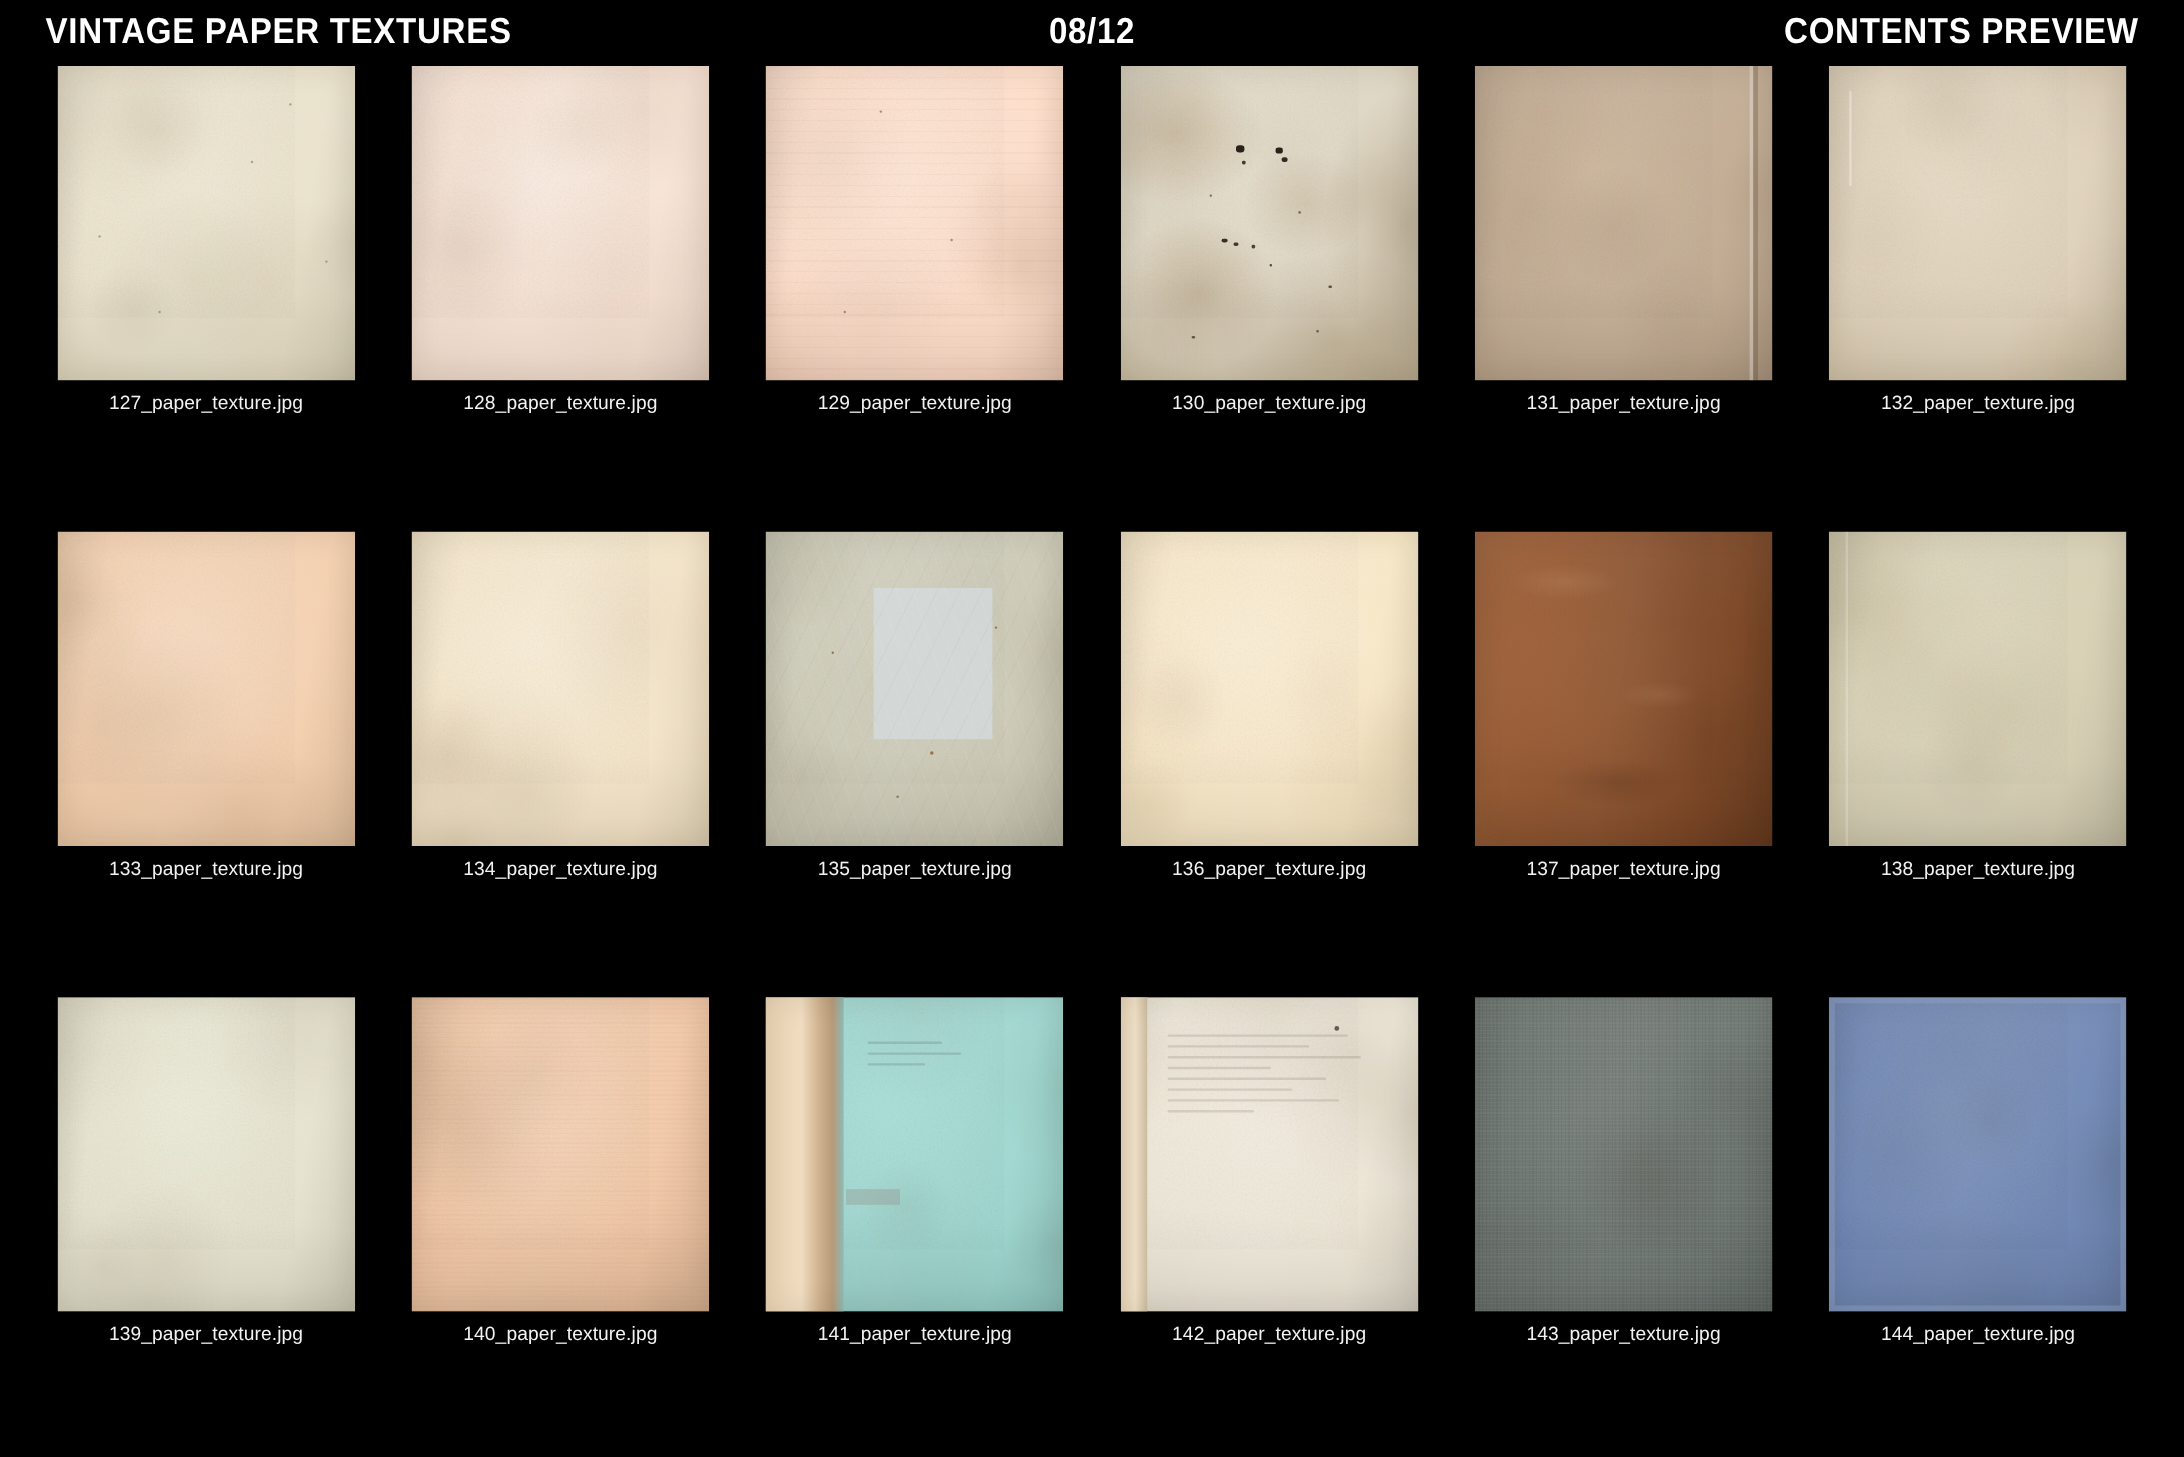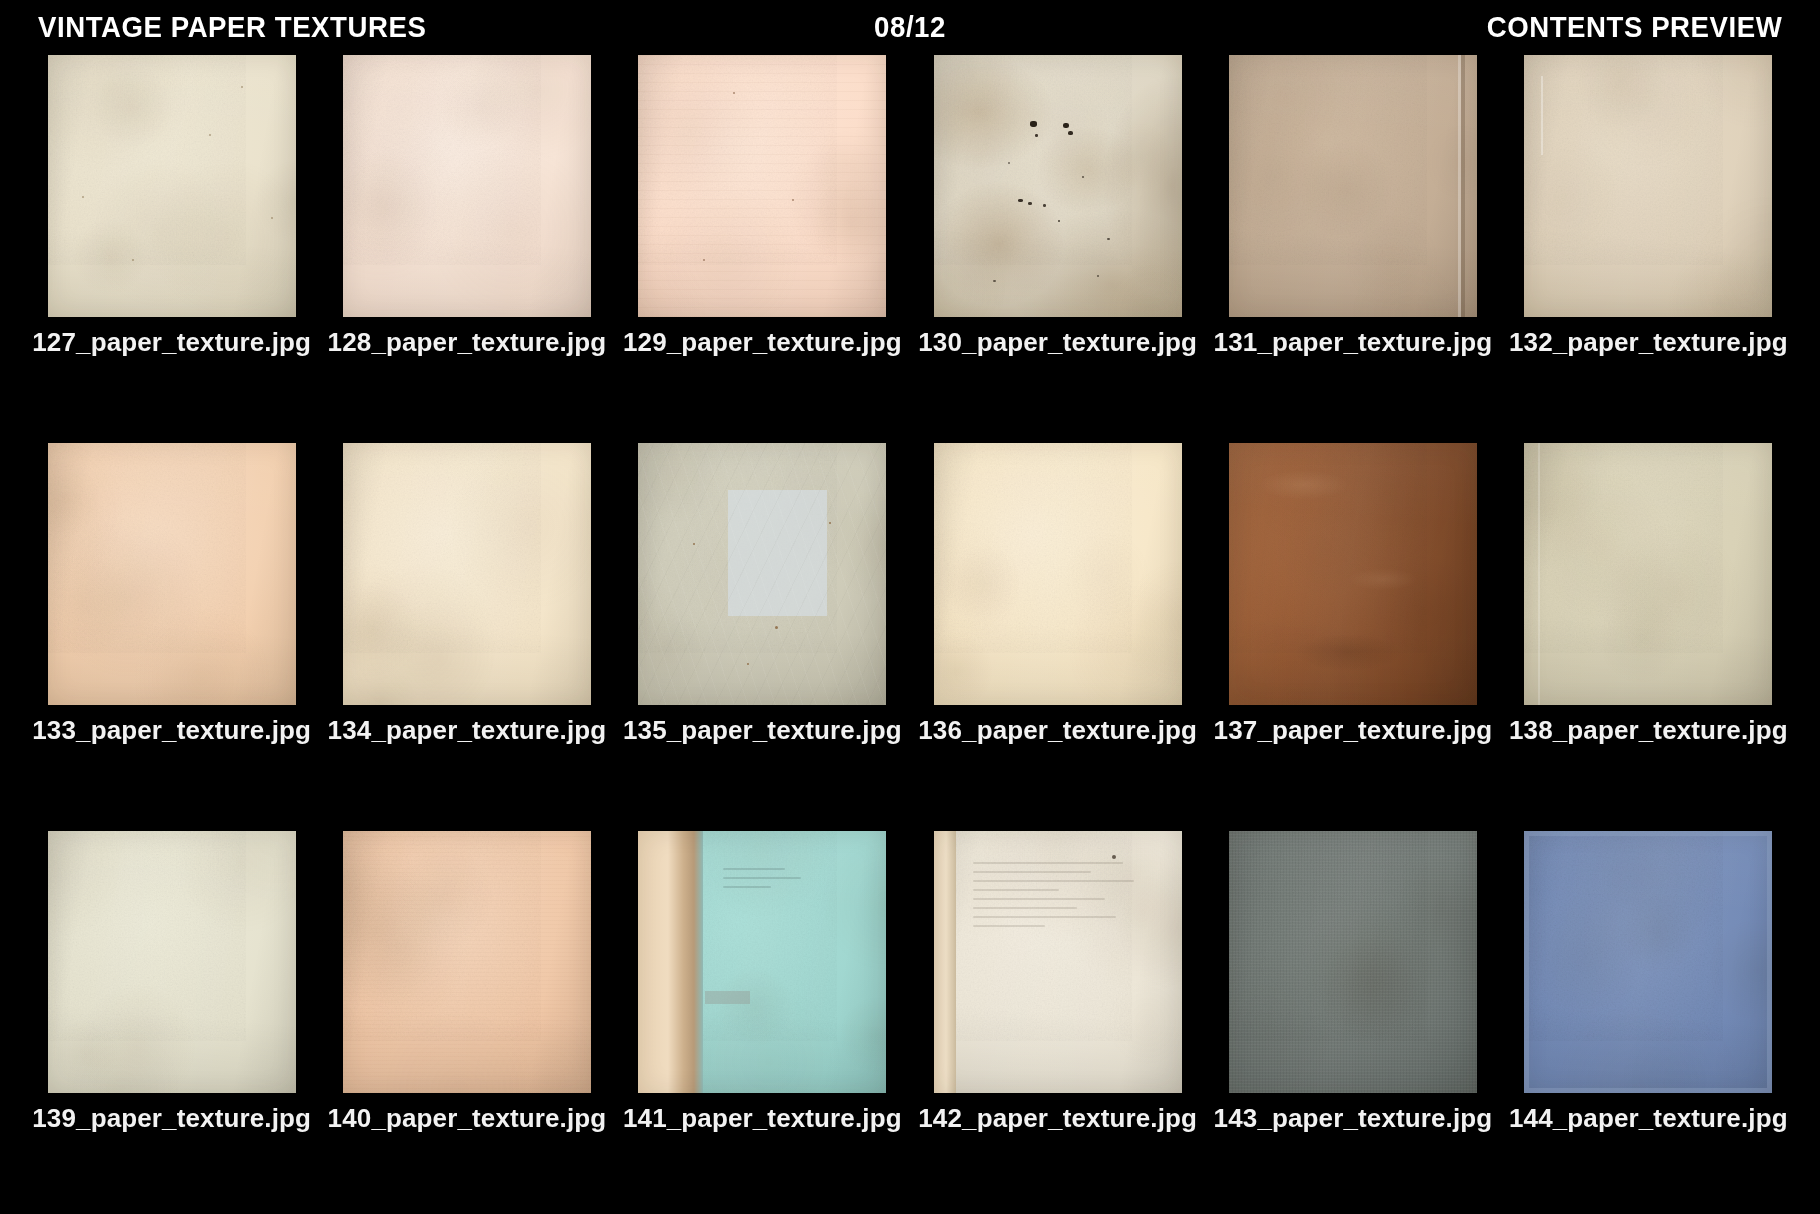--- a/index.html
+++ b/index.html
@@ -166,22 +166,22 @@
   }
 
   .border-frame {
     position: absolute; inset: 0;
     pointer-events: none;
   }
 
   
   .caption {
     margin-top: 12px;
-    font-size: 26px;
-    font-weight: 700;
+    font-size: 16px;
+    font-weight: 400;
     letter-spacing: 0.005em;
     color: #f2f2f2;
     text-align: center;
     white-space: nowrap;
     line-height: 1;
   }
 </style>
 </head>
 <body>
 

